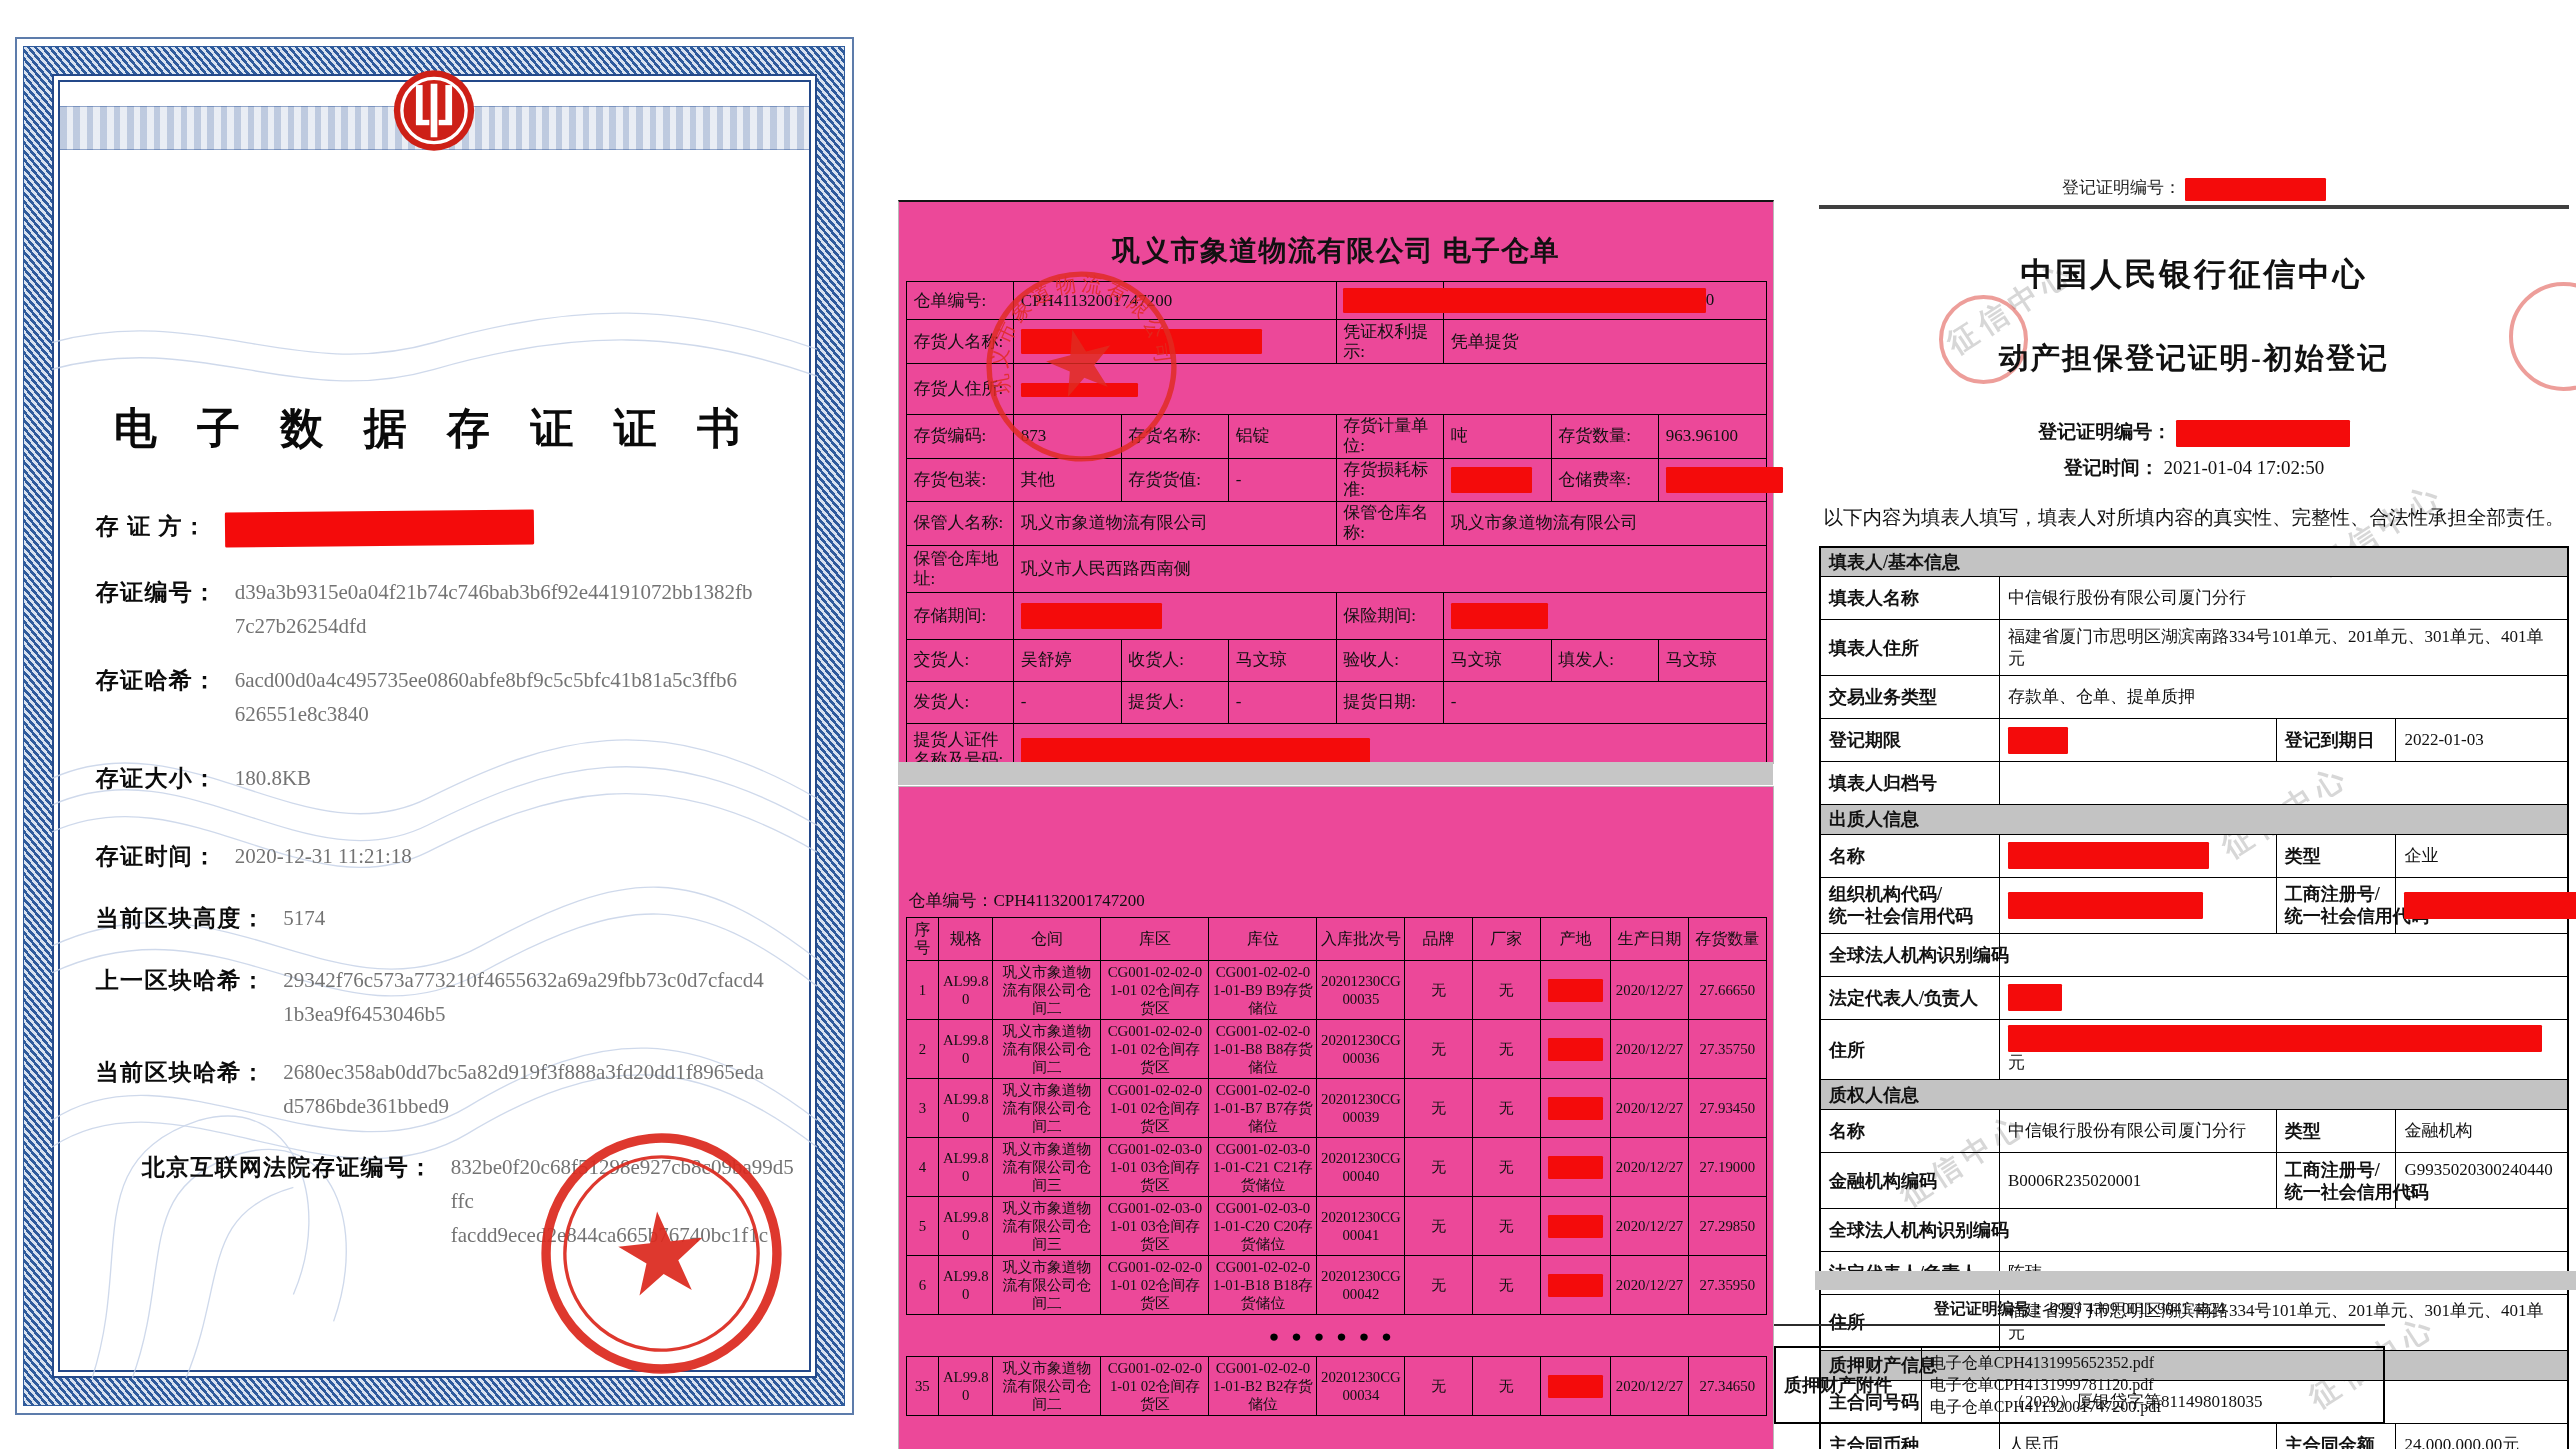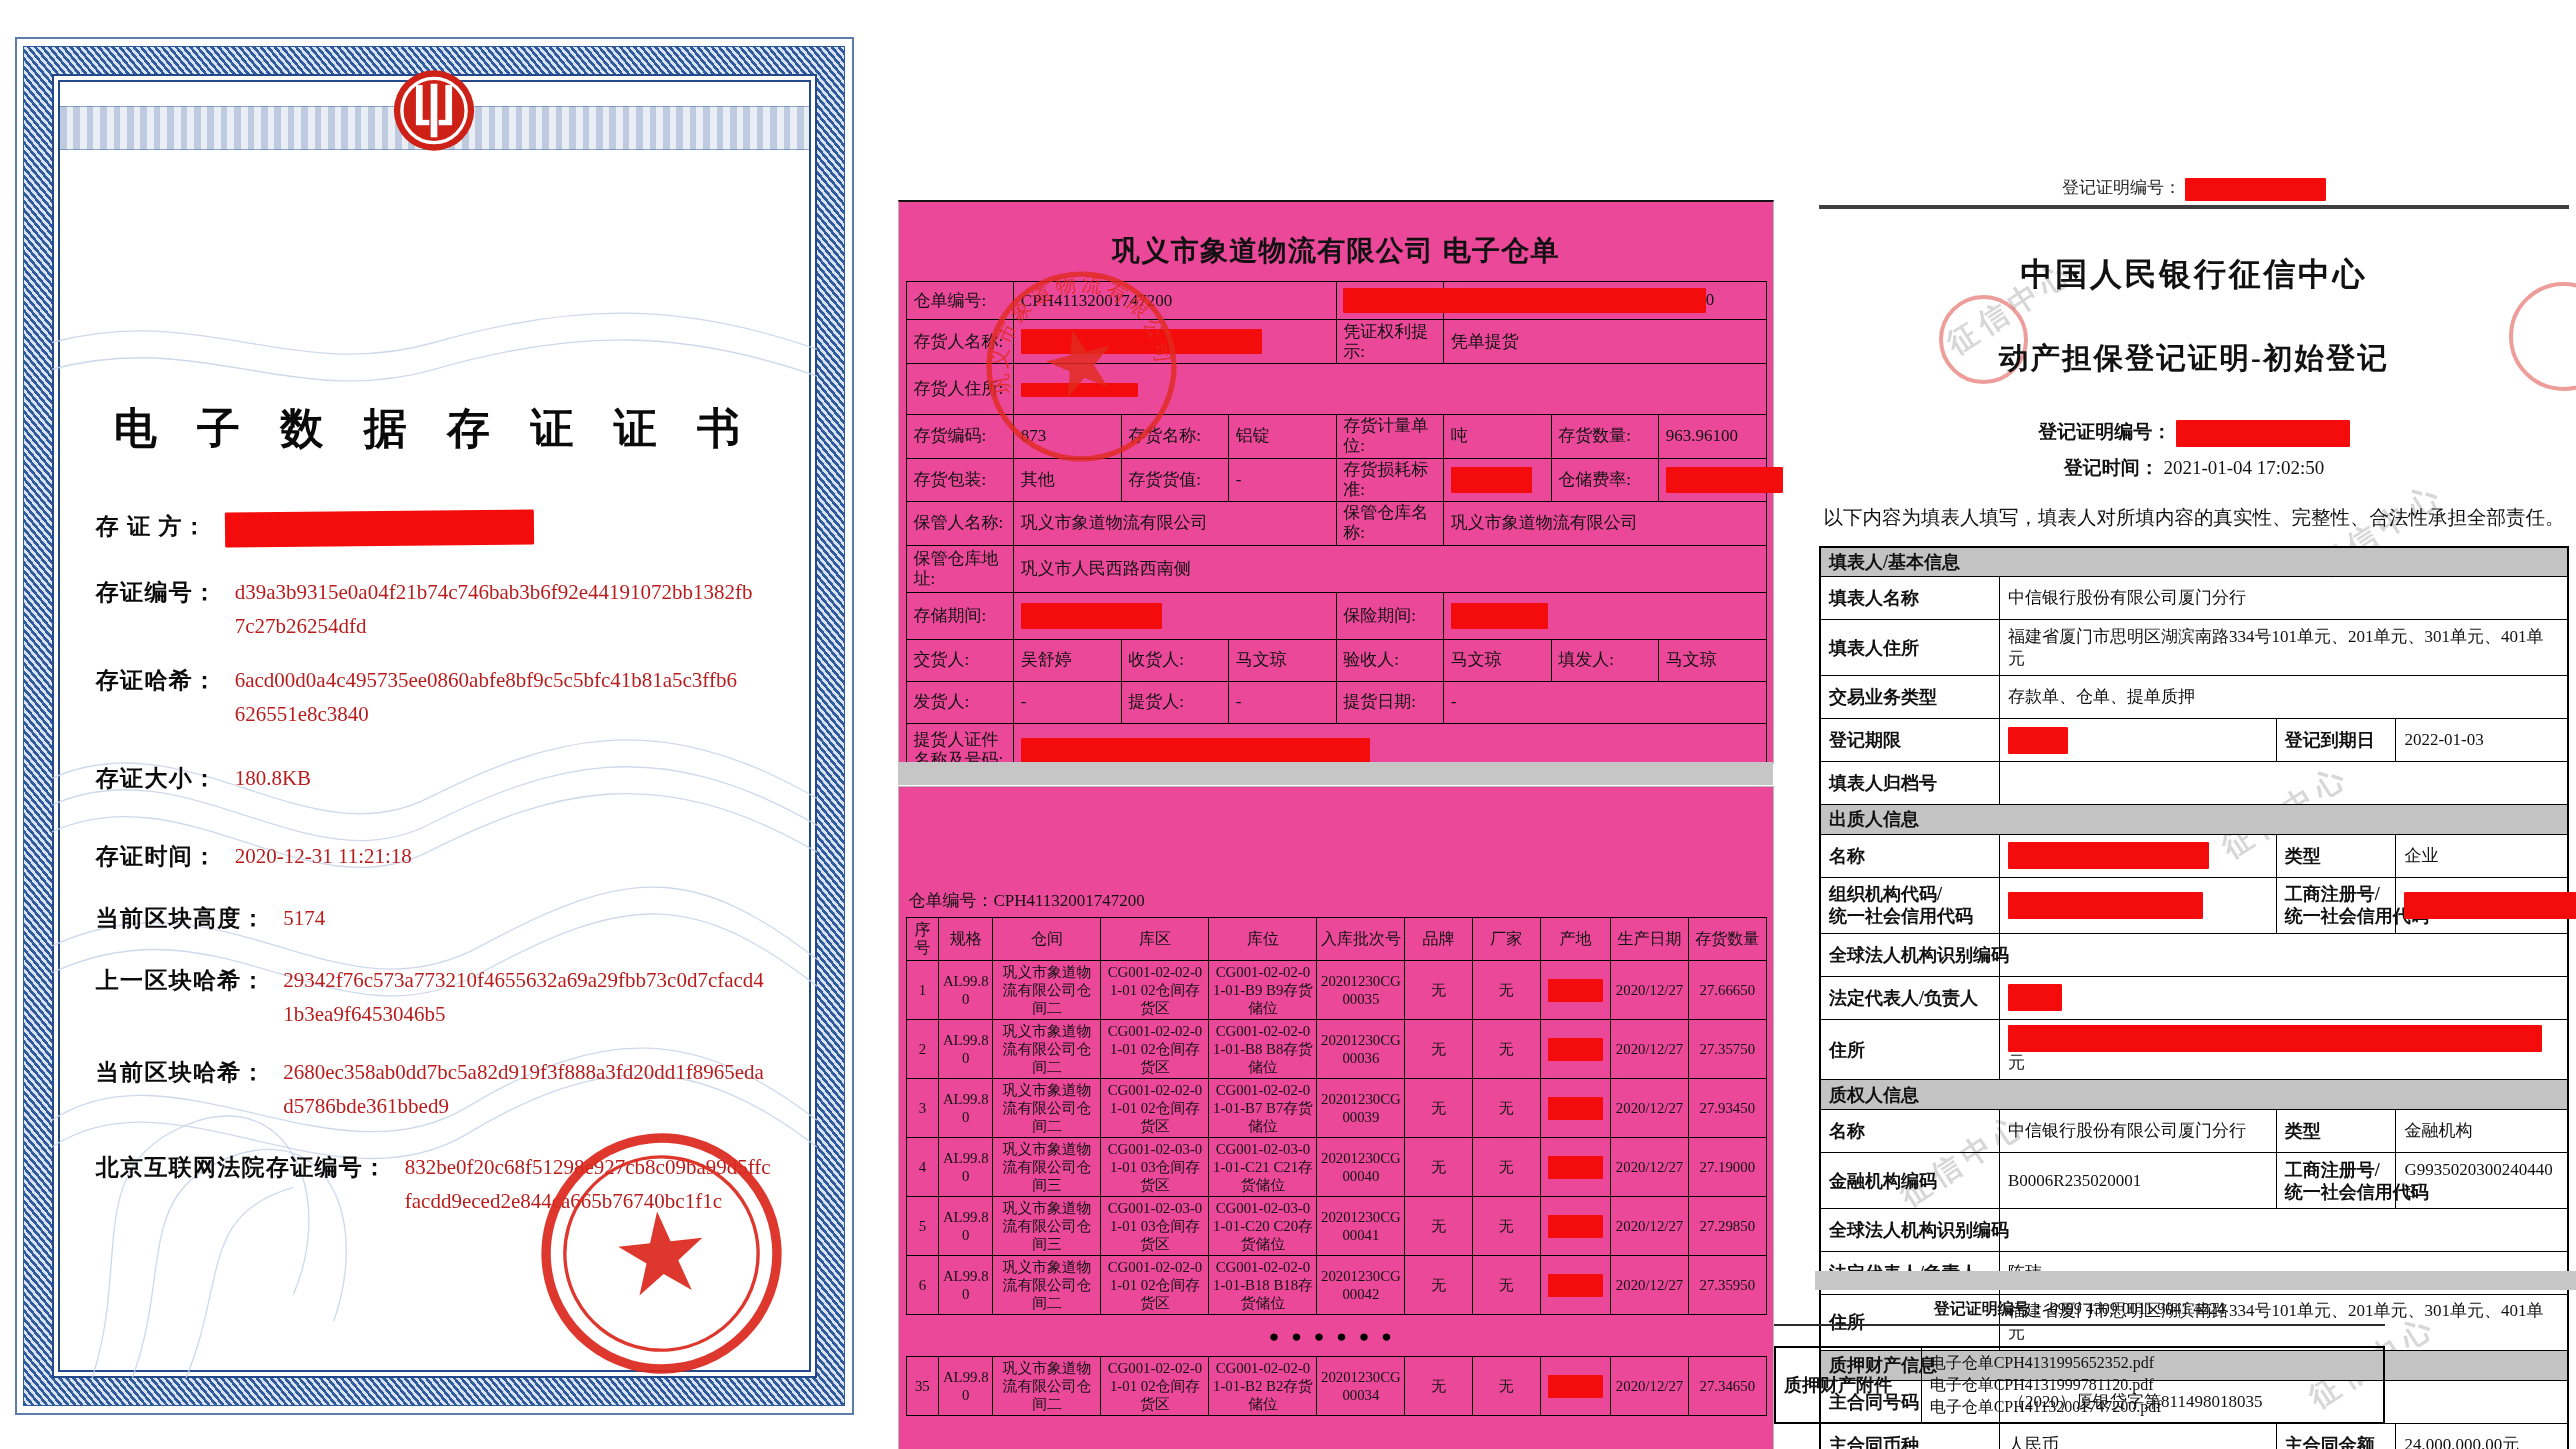--- a/index.html
+++ b/index.html
@@ -15,21 +15,21 @@
        box-shadow:inset 0 0 0 4px #ffffff, inset 0 0 0 6px #24498a;}
   #cert .tband{position:absolute;left:43px;right:43px;top:67px;height:42px;
        background:repeating-linear-gradient(90deg,rgba(40,80,150,.30) 0 6.7px,rgba(40,80,150,.10) 6.7px 13.4px);
        border-top:1.3px solid rgba(40,80,150,.45);border-bottom:1.3px solid rgba(40,80,150,.45);}
   #cert-emblem{position:absolute;left:50%;transform:translateX(-50%);top:28px;z-index:5;}
   #cert-title{position:absolute;left:0;right:0;top:361px;text-align:center;font-size:43px;font-weight:bold;
        letter-spacing:14.8px;color:#0a0a0a;z-index:3;}
   #cert-fields{position:absolute;left:79px;right:58px;top:470px;z-index:3;}
   .crow{display:flex;align-items:flex-start;}
   .clab{white-space:nowrap;font-size:23px;font-weight:bold;letter-spacing:1.3px;line-height:35px;margin-right:17.4px;color:#0c0c0c;}
-  .cval{font-size:21px;line-height:34px;word-break:break-all;color:#b91c1c;font-family:"Liberation Serif",serif;}
+  .cval{font-size:21px;line-height:34px;word-break:break-all;color:#737373;font-family:"Liberation Serif",serif;}
   .guilloche{position:absolute;inset:35px;z-index:1;pointer-events:none;}
   #cert-seal{position:absolute;left:517px;top:1087px;z-index:6;opacity:.93;}
   
   .page{position:absolute;background:#ec4899;border:0.7px solid #b9b9b9;}
   #p1{left:898px;top:200px;width:874px;height:561px;border-top:2.7px solid #141414;}
   #p1-title{margin-top:29.5px;text-align:center;font-size:28px;font-weight:bold;letter-spacing:1.3px;}
   table.doc{border-collapse:collapse;table-layout:fixed;}
   #t1{position:absolute;left:6.7px;top:79px;width:861px;}
   #t1 td{border:1.3px solid #000;font-size:17px;padding:1.3px 6.7px;vertical-align:middle;word-break:break-all;line-height:20px;}
   #t1 td.lab{white-space:normal;}
@@ -147,21 +147,21 @@
           <div>1b3ea9f6453046b5</div>
         </div>
       </div>
       <div class="crow" style="margin-bottom: 27px;">
         <span class="clab">当前区块哈希：</span>
         <div class="cval">
           <div>2680ec358ab0dd7bc5a82d919f3f888a3fd20dd1f8965eda</div>
           <div>d5786bde361bbed9</div>
         </div>
       </div>
-      <div class="crow" style="margin-bottom: 0px;">
+      <div class="crow" style="margin-bottom: 0px; margin-left: 46px;">
         <span class="clab">北京互联网法院存证编号：</span>
         <div class="cval">
           <div>832be0f20c68f51298e927cb8c09ba99d5ffc</div>
           <div>facdd9eced2e844ca665b76740bc1f1c</div>
         </div>
       </div>
     </div>
 
   <svg id="cert-seal" width="255" height="255" viewBox="0 0 380 380">
     <g transform="rotate(-6 190 190)">

